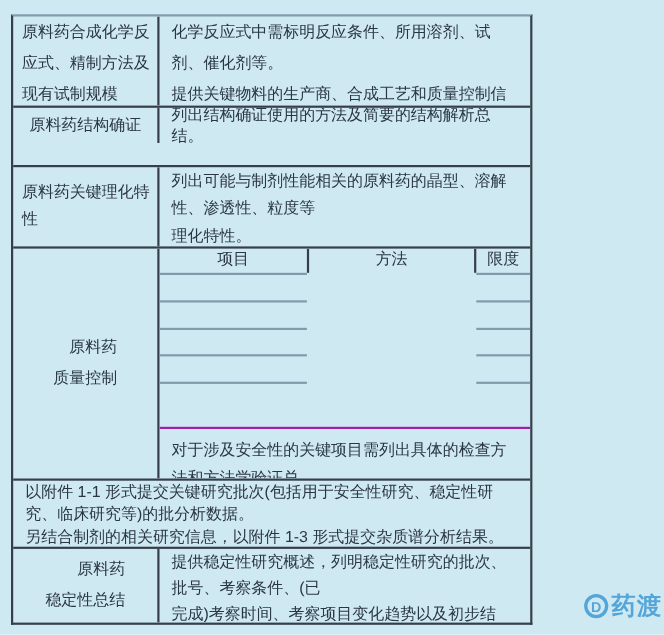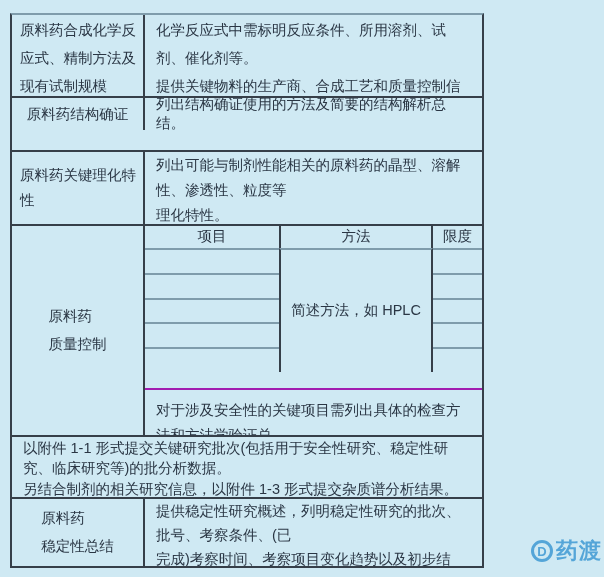--- a/index.html
+++ b/index.html
@@ -50,21 +50,21 @@
   .r2 { height: 35px; }
   .r3 { height: 77px; margin-top: 20px; }
   .r4 { height: 219px; }
   .r5 { height: 64px; }
   .r6 { height: 72px; }
 
   .r1 .lcell { padding: 1px 4px 0 8px; line-height: 28px; }
   .r1 .rcell { padding: 1px 8px 0 11px; line-height: 28px; }
 
   .lcell.vcenter-left { display:flex; flex-direction:column; justify-content:center; padding: 0 4px 0 8px; line-height: 25px; }
-  .lcell.center { display:flex; flex-direction:column; justify-content:center; align-items:center; text-align:left; line-height: 28px; }
+  .lcell.center { display:flex; flex-direction:column; justify-content:center; align-items:center; text-align:right; line-height: 28px; }
   .rcell.vcenter { display:flex; flex-direction:column; justify-content:center; padding: 0 8px 0 11px; }
 
   .r3 .rcell { padding: 1px 8px 16px 11px; line-height: 25px; }
   .r5 .rcell { padding: 1px 8px 0 11px; line-height: 20.5px; }
   .r6 .rcell { padding: 0 8px 0 11px; line-height: 24px; }
 
   
   .qc { display: flex; flex-direction: column; padding: 0; }
   .qc-grid {
     display: grid;
@@ -146,21 +146,20 @@
 
     <div class="trow r4">
       <div class="lcell center">原料药
 质量控制</div>
       <div class="rcell qc">
         <div class="qc-grid">
           <div class="qh qh1">项目</div>
           <div class="qh qh2">方法</div>
           <div class="qh qh3">限度</div>
 
-          <div class="qmethod qbody">简述方法，如 HPLC</div>
 
           <div class="qitem qbody"></div>
           <div class="qlimit qbody"></div>
           <div class="qitem qbody"></div>
           <div class="qlimit qbody"></div>
           <div class="qitem qbody"></div>
           <div class="qlimit qbody"></div>
           <div class="qitem qbody"></div>
           <div class="qlimit qbody"></div>
           <div class="qitem qbody"></div>

